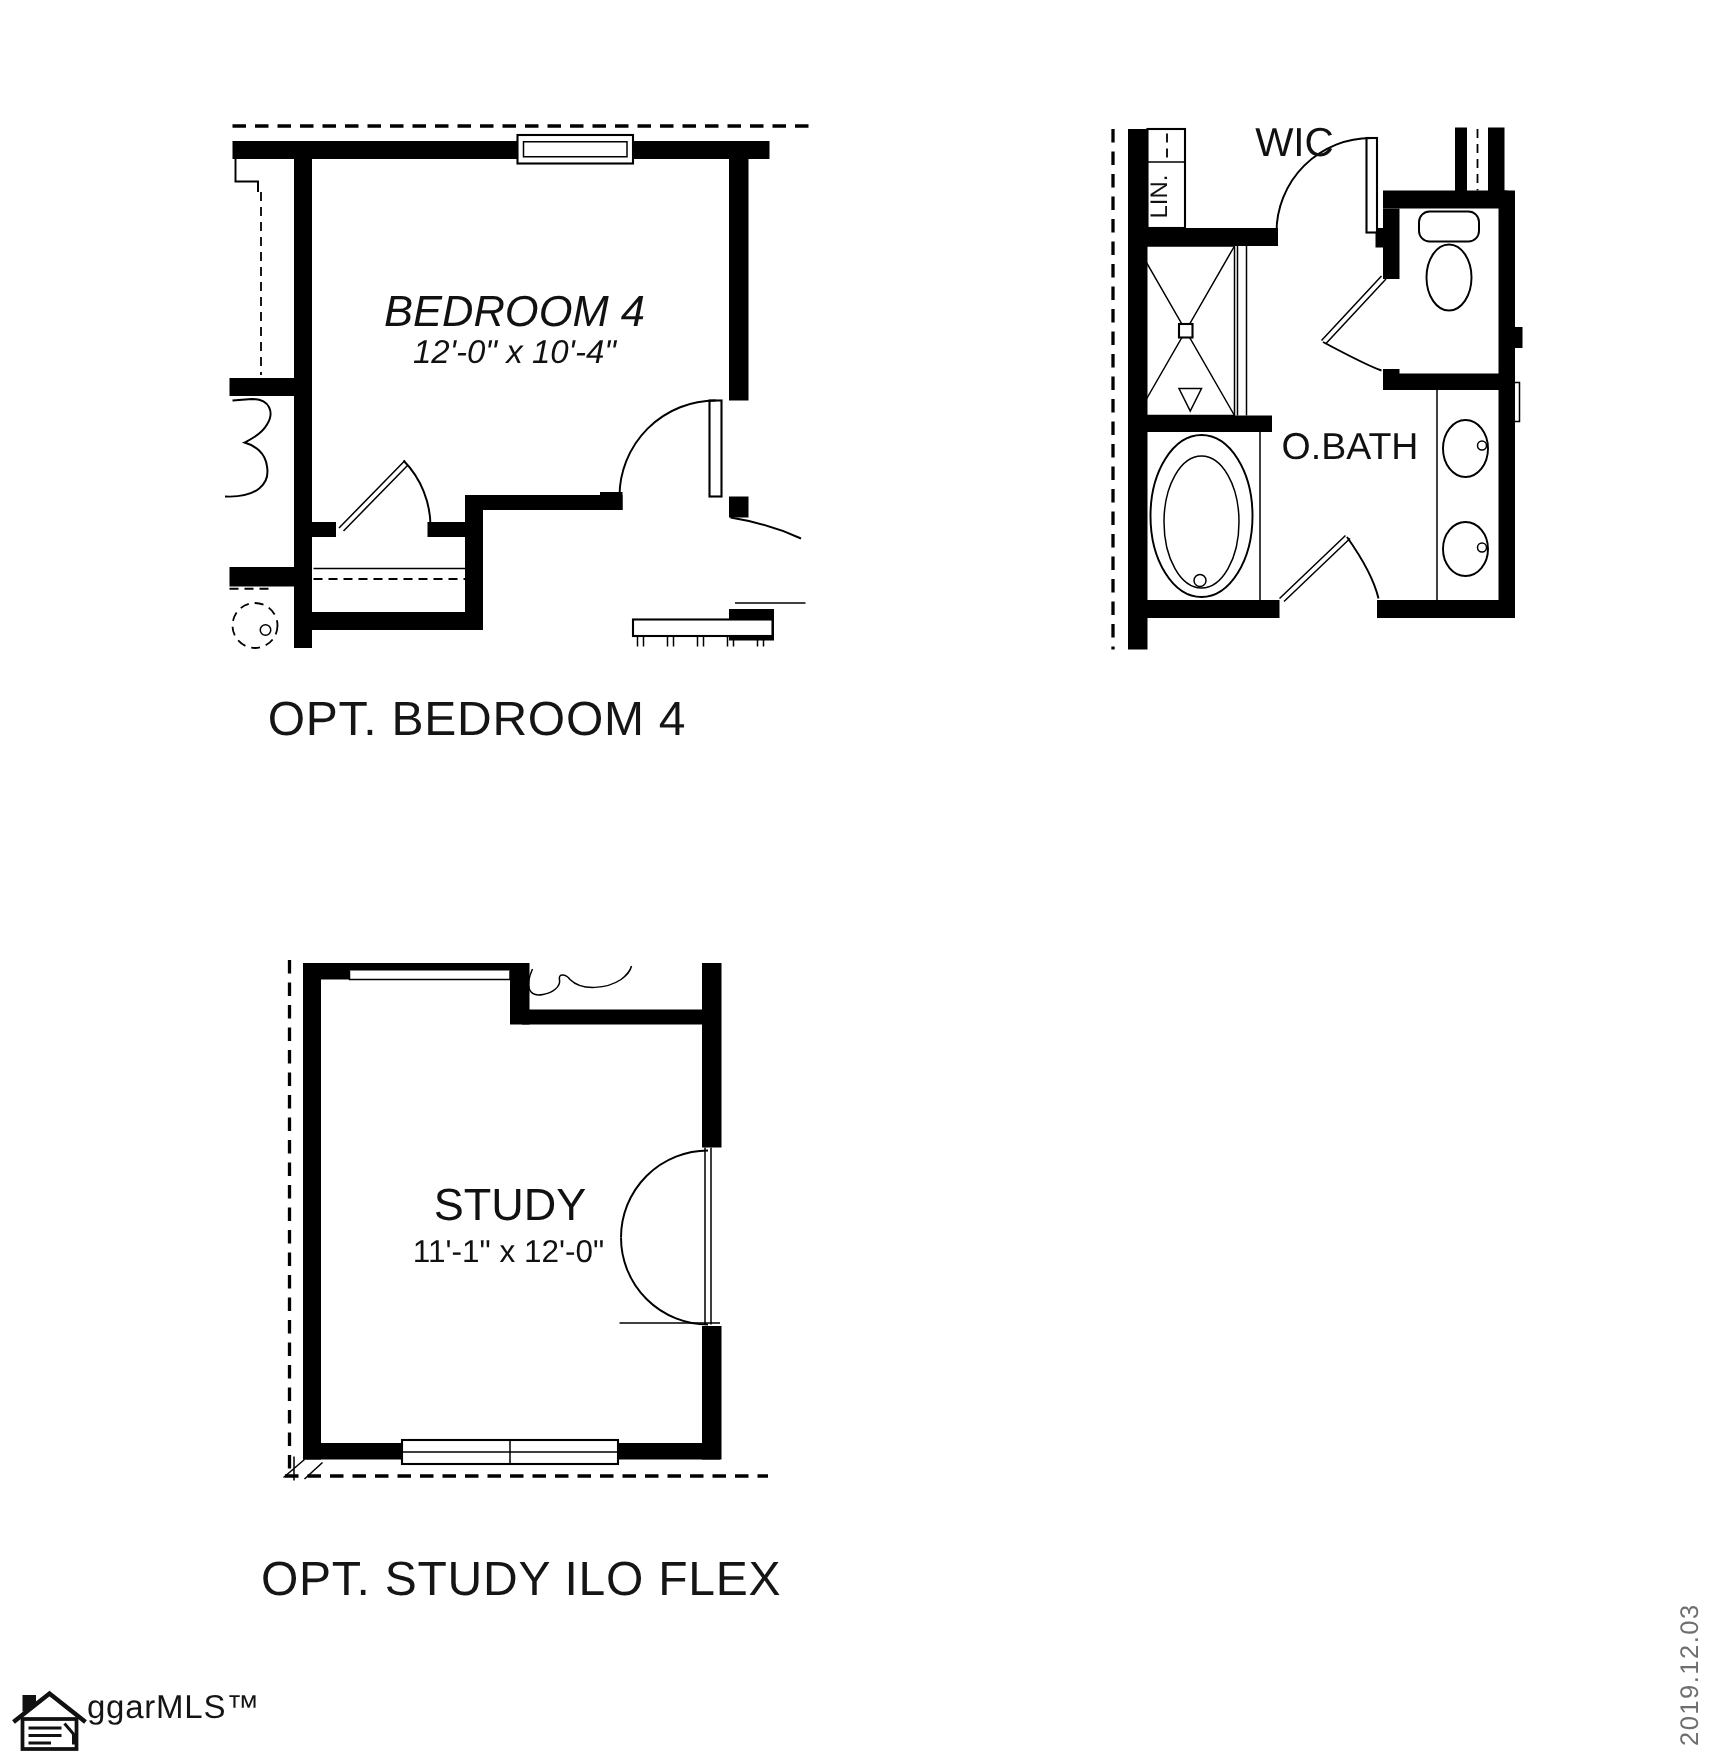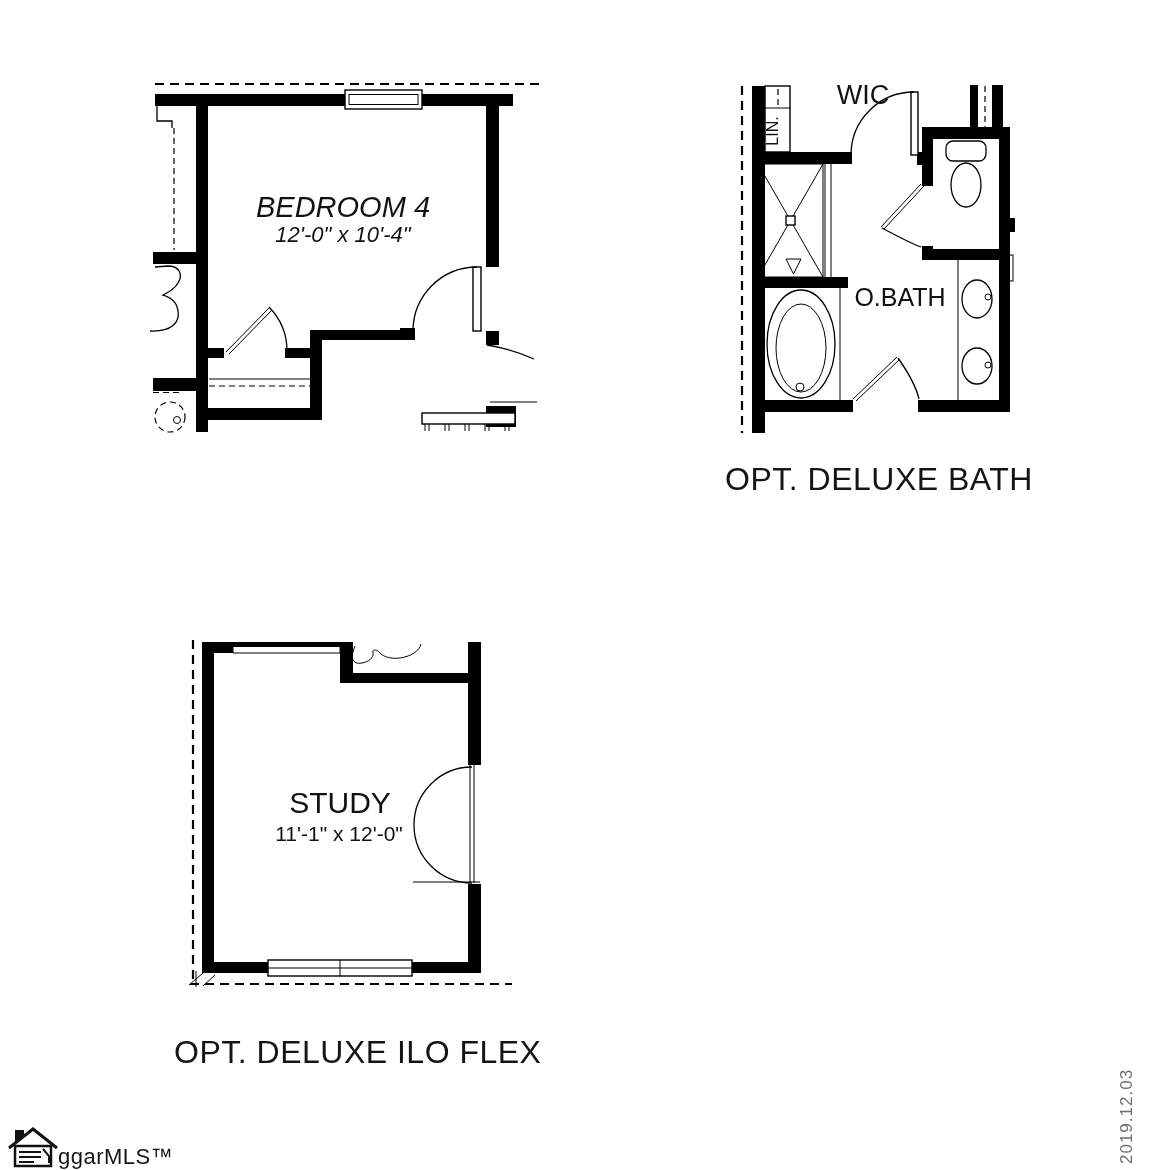--- a/index.html
+++ b/index.html
@@ -7,21 +7,21 @@
     position:relative;width:1150px;height:1170px;background:#ffffff;
     font-family:"Liberation Sans",sans-serif;overflow:hidden;color:#111;
   }
   .plan{position:absolute;}
   .plan svg{display:block;}
   svg text{font-family:"Liberation Sans",sans-serif;fill:#111;}
   .caption{
     position:absolute;text-align:center;font-size:32px;color:#151515;
     white-space:nowrap;letter-spacing:0.5px;
   }
-  .logo{position:absolute;left:6px;top:1125px;display:flex;align-items:flex-end;}
+  .logo{position:absolute;left:6px;top:1125px;display:flex;}
   .logo-text{font-size:22px;color:#151515;margin-left:-6px;letter-spacing:0.5px;}
   .date-stamp{
     position:absolute;left:1117px;top:1062px;height:102px;
     writing-mode:vertical-rl;transform:rotate(180deg);
     font-size:17px;color:#6e6e6e;letter-spacing:1px;
   }
   .wall{fill:#000;stroke:none;}
   .thin{fill:none;stroke:#000;stroke-width:1.3;}
   .thin2{fill:none;stroke:#000;stroke-width:1;}
   .dash{fill:none;stroke:#000;stroke-width:2.2;stroke-dasharray:9,6;}
@@ -81,20 +81,21 @@
       <g>
         <rect class="wall" x="486" y="406" width="30" height="21"></rect>
         <path class="thin2" d="M490,402 H537"></path>
         <rect class="wht" x="422" y="413" width="93" height="11"></rect>
         <path class="thin2" d="M425,424 V431 M429,424 V431 M445,424 V431 M449,424 V431 M465,424 V431 M469,424 V431 M485,424 V431 M489,424 V431 M505,424 V431 M509,424 V431"></path>
       </g>
       <text x="343" y="217" font-size="29" text-anchor="middle">BEDROOM 4</text>
       <text x="343" y="242" font-size="22" text-anchor="middle">12'-0" x 10'-4"</text>
     </svg>
   </div>
+  <div class="caption" style="left:168px;top:461px;width:300px;">OPT. BEDROOM 4</div>
 
   <div class="plan" style="left:735px;top:78px;text-align:right;">
     <svg width="280" height="362" viewBox="735 78 280 362">
       <path class="dash" d="M742,86 V433"></path>
       <g>
         <rect class="wall" x="752" y="86" width="13" height="347"></rect>
         <rect class="wall" x="758" y="152" width="94" height="12"></rect>
         <rect class="wall" x="917" y="152" width="11" height="13"></rect>
         <rect class="wall" x="922" y="127" width="83" height="12"></rect>
         <rect class="wall" x="922" y="139" width="11" height="47"></rect>
@@ -149,21 +150,20 @@
       </g>
       <g>
         <path class="thin2" d="M853,399 L897,357 M856,401 L900,359"></path>
         <path class="thin" d="M898,358 Q915,382 919,399"></path>
       </g>
       <text x="863" y="104" font-size="27" text-anchor="middle">WIC</text>
       <text x="778" y="131" font-size="16" text-anchor="middle" transform="rotate(-90 778,131)">LIN.</text>
       <text x="900" y="306" font-size="25" text-anchor="middle">O.BATH</text>
     </svg>
   </div>
-  <div class="caption" style="left:725px;top:461px;width:300px;">OPT. DELUXE BATH</div>
 
   <div class="plan" style="left:185px;top:635px;">
     <svg width="360" height="355" viewBox="185 650 360 355">
       <path class="dash" d="M193,655 V1000"></path>
       <path class="dash" d="M190,999 H512"></path>
       <g>
         <rect class="wall" x="202" y="657" width="12" height="331"></rect>
         <rect class="wall" x="202" y="657" width="150" height="5"></rect>
         <rect class="wall" x="202" y="657" width="31" height="11"></rect>
         <rect class="wall" x="340" y="657" width="13" height="41"></rect>
@@ -187,21 +187,21 @@
         <rect class="wht" x="268" y="975" width="144" height="16"></rect>
         <path class="thin2" d="M340,975 V991 M268,983 H412"></path>
       </g>
       <g>
         <path class="thin2" d="M196,986 V1002 M189,1000 L203,988 M203,1001 L215,990"></path>
       </g>
       <text x="340" y="828" font-size="30" text-anchor="middle">STUDY</text>
       <text x="339" y="856" font-size="21" text-anchor="middle">11'-1" x 12'-0"</text>
     </svg>
   </div>
-  <div class="caption" style="left:174px;top:1034px;width:330px;">OPT. DELUXE ILO FLEX</div>
+  <div class="caption" style="left:174px;top:1034px;width:330px;">OPT. STUDY ILO FLEX</div>
 
   <div class="logo">
     <svg width="58" height="45" viewBox="0 0 58 45">
       <path d="M10,16 L10,6 L17,6 L17,11" fill="#111" stroke="#111" stroke-width="2"></path>
       <path d="M3,23 L27,4 L51,23" fill="none" stroke="#111" stroke-width="3"></path>
       <rect x="9" y="21" width="36" height="20" fill="#fff" stroke="#111" stroke-width="2.5"></rect>
       <path d="M13,27 H35 M13,32 H35 M13,37 H28" stroke="#111" stroke-width="2" fill="none"></path>
       <path d="M37,24 L43,31 L43,38" stroke="#111" stroke-width="2" fill="none"></path>
     </svg>
     <span class="logo-text">ggarMLS™</span>

